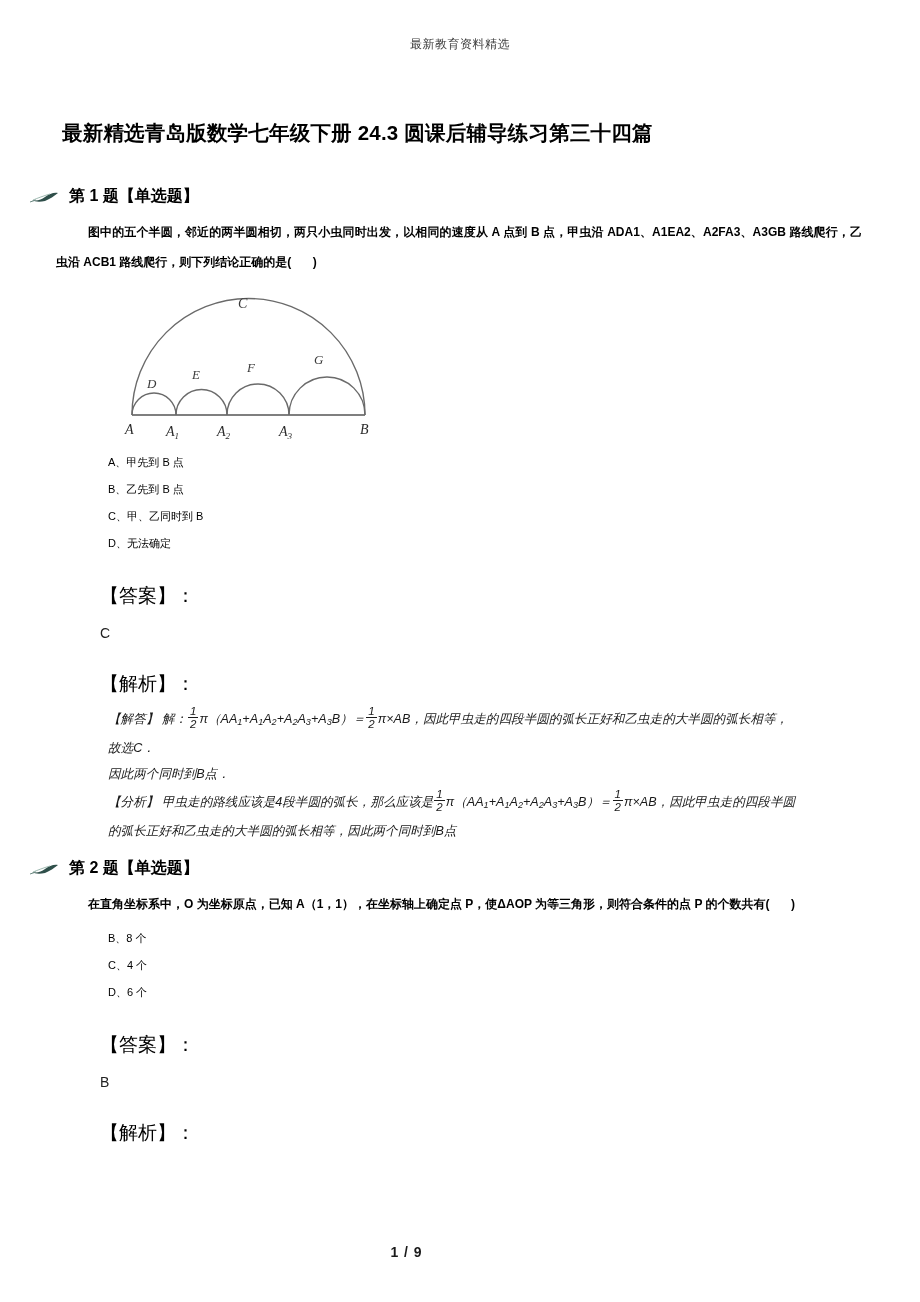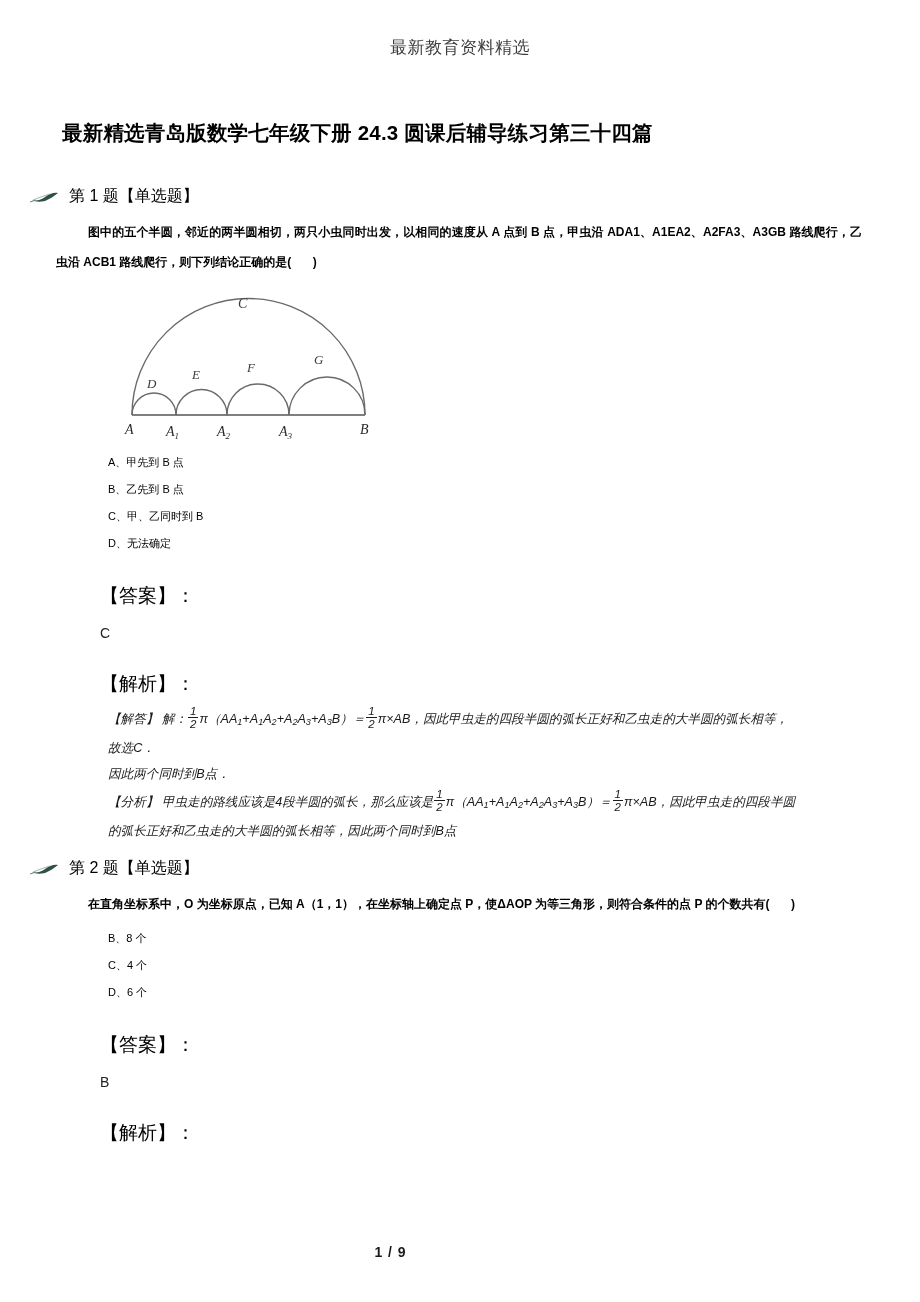--- a/index.html
+++ b/index.html
@@ -22,21 +22,21 @@
   }
 
   
   .running-head {
     position: absolute;
     top: 36px;
     left: 0;
     width: 920px;
     text-align: center;
     font-family: "Liberation Serif", "DejaVu Serif", serif;
-    font-size: 17px;
+    font-size: 12px;
     color: #3d3d3d;
     letter-spacing: .5px;
   }
 
   
   .doc-title {
     position: absolute;
     top: 119px;
     left: 62px;
     width: 800px;
@@ -55,21 +55,21 @@
     width: 920px;
   }
 
   .q-head {
     display: flex;
     align-items: center;
     gap: 9px;
     margin-left: 30px;
     margin-bottom: 10px;
     font-size: 16px;
-    font-weight: normal;
+    font-weight: bold;
   }
   .q-head .leaf {
     display: inline-block;
     width: 30px;
     height: 15px;
     position: relative;
     flex: none;
   }
   .q-head .leaf svg { display: block; }
 
@@ -132,21 +132,21 @@
   
   .figure {
     margin: 16px 0 0 0;
     padding-left: 112px;
   }
   .figure svg { display: block; }
 
   
   .footer {
     position: absolute;
-    left: 0;
+    left: 16px;
     bottom: 42px;
     width: 781px;
     text-align: center;
     font-size: 14px;
     font-weight: bold;
     color: #1a1a1a;
     letter-spacing: 1px;
   }
 </style>
 </head>

